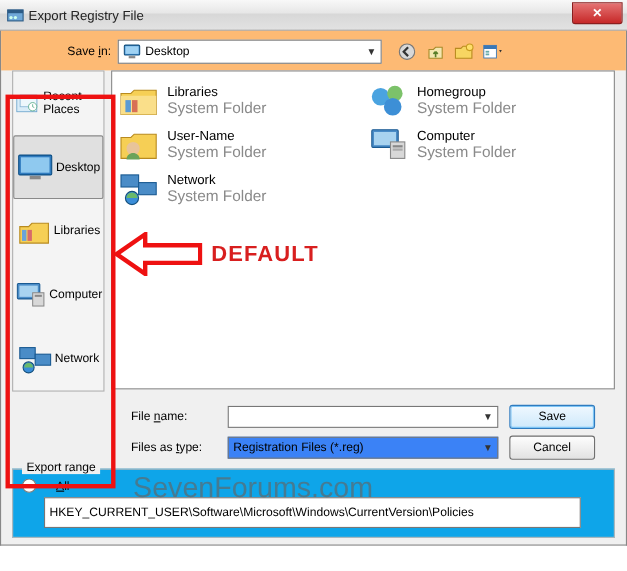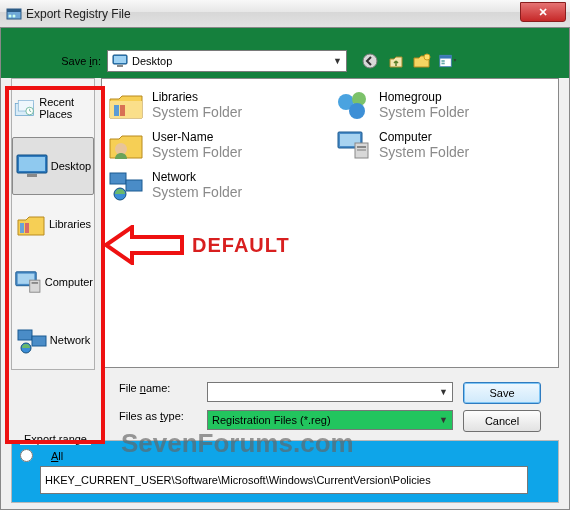--- a/index.html
+++ b/index.html
@@ -27,22 +27,22 @@
     background: linear-gradient(to bottom,#e57373,#c62828);
     border:1px solid #8b1e1e;
     border-radius:0 0 3px 3px;
     color:#fff; text-align:center; line-height:18px;
     font-weight:bold; cursor:pointer;
   }
   .dialog-body { border:1px solid #888; border-top:none; padding-bottom:6px; background:#f0f0f0;}
   
   .savein-row {
     display:flex; align-items:center;
-    padding: 22px 10px 6px 48px;
-    background:#15803d;
+    padding: 8px 10px 6px 48px;
+    background:#fdba74;
   }
   .savein-row .lbl { width:58px; text-align:right; padding-right:6px; text-decoration:underline; text-decoration-color:transparent;}
   .savein-row .lbl span.u { text-decoration: underline; }
   .savein-combo {
     flex:0 0 240px; height:22px;
     border:1px solid #7a7a7a; background:#fff;
     display:flex; align-items:center; padding:0 4px; gap:4px;
     position:relative;
   }
   .savein-combo .drop { margin-left:auto; font-size:9px; color:#333;}
@@ -75,21 +75,21 @@
     height:290px;
     padding:10px 6px;
     position:relative;
     display:flex; flex-direction:column;
   }
   .items-grid { display:grid; grid-template-columns: 1fr 1fr; row-gap:8px; column-gap:10px;}
   .item { display:flex; align-items:center; gap:8px; cursor:pointer;}
   .item .itxt .nm { font-size:12px; color:#000;}
   .item .itxt .sub{ font-size:14px; color:#8a8a8a;text-align:center;}
   
-  .field-row { display:flex; padding:4px 10px 2px 118px; gap:10px;}
+  .field-row { display:flex; align-items:center; padding:4px 10px 2px 118px; gap:10px;}
   .field-row .flabel{ width:78px; }
   .field-row .flabel span.u{text-decoration:underline;}
   .text-combo {
     flex:0 0 246px; height:20px; border:1px solid #777; background:#fff; position:relative;
     display:flex; align-items:center; padding:0 4px;
   }
   .text-combo .drop{ position:absolute; right:4px; font-size:9px; color:#333;}
   .btn {
     width:78px; height:22px;
     border:1px solid #707070; border-radius:3px;
@@ -113,21 +113,21 @@
   .branch-input {
     margin:4px 0 0 20px; width:488px; height:20px; border:1px solid #777; background:#fff;
     padding:13px 4px; font-size:11px; display:flex; align-items:center;
   }
   
   .arrow-wrap{ position:absolute; left:2px; top:146px; display:flex; align-items:center; gap:8px; z-index:4;}
   .arrow-svg{ width:80px; height:40px;}
   .arrow-label{ color:#d81f1f; font-weight:bold; font-size:20px; letter-spacing:1px;}
   .watermark{
     position:absolute; left:120px; top:400px;
-    font-size:26px; font-weight:bold; color:rgba(100,100,100,.65);
+    font-size:26px; font-weight:normal; color:rgba(100,100,100,.65);
     pointer-events:none; z-index:6; font-family:Arial,sans-serif;
   }
   
   svg { display:block; }
 </style>
 </head>
 <body>
 
 <div class="titlebar">
   <svg class="ticon" viewBox="0 0 16 16">
@@ -309,21 +309,21 @@
   <div class="field-row" style="margin-top:8px;">
     <div class="flabel"><span>File </span><span class="u">n</span><span>ame:</span></div>
     <div class="text-combo">
       <span></span>
       <span class="drop">▼</span>
     </div>
     <div class="btn default"><span class="u">Save</span></div>
   </div>
   <div class="field-row">
     <div class="flabel"><span>Files as </span><span class="u">t</span><span>ype:</span></div>
-    <div class="text-combo" style="background:#22c55e;">
+    <div class="text-combo" style="background:#3b82f6;">
       <span>Registration Files (*.reg)</span>
       <span class="drop">▼</span>
     </div>
     <div class="btn">Cancel</div>
   </div>
 
   <div class="export-group">
     <div class="legend">Export range</div>
     <label class="radio-row">
       <input type="radio" name="er" style="">

